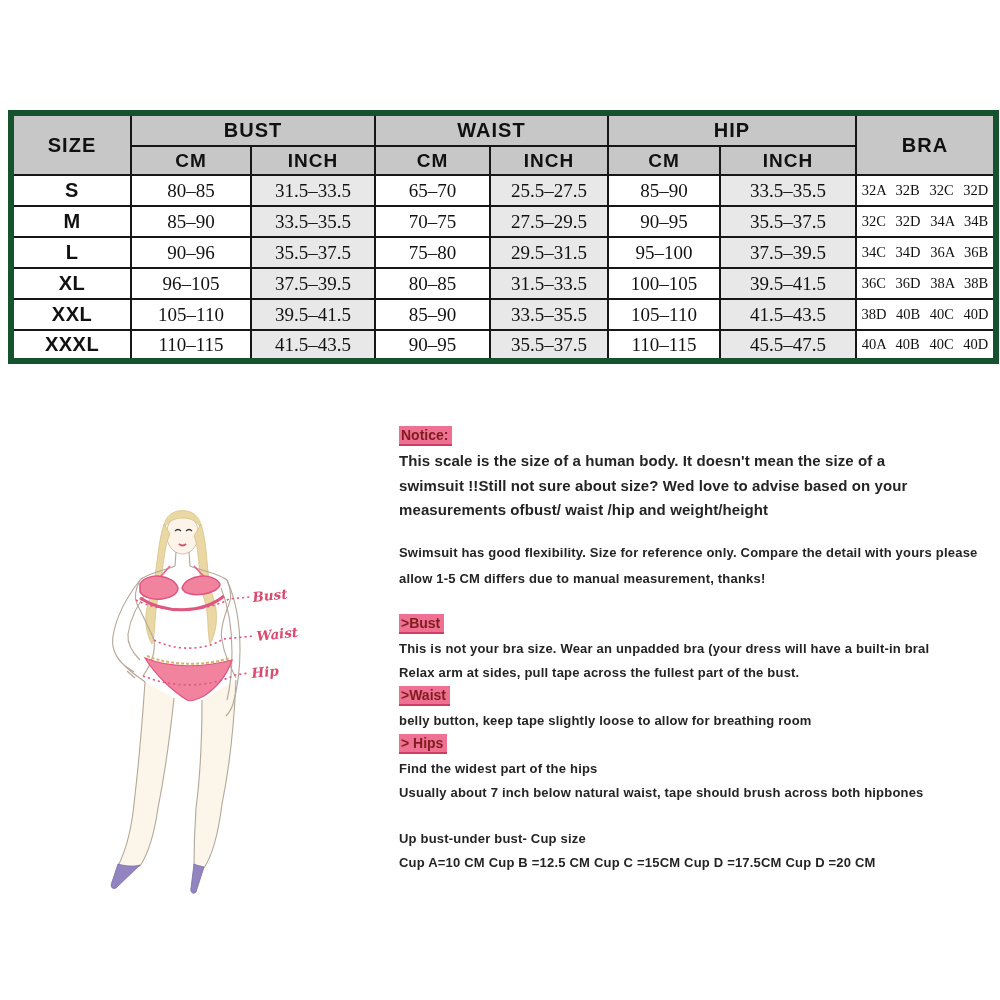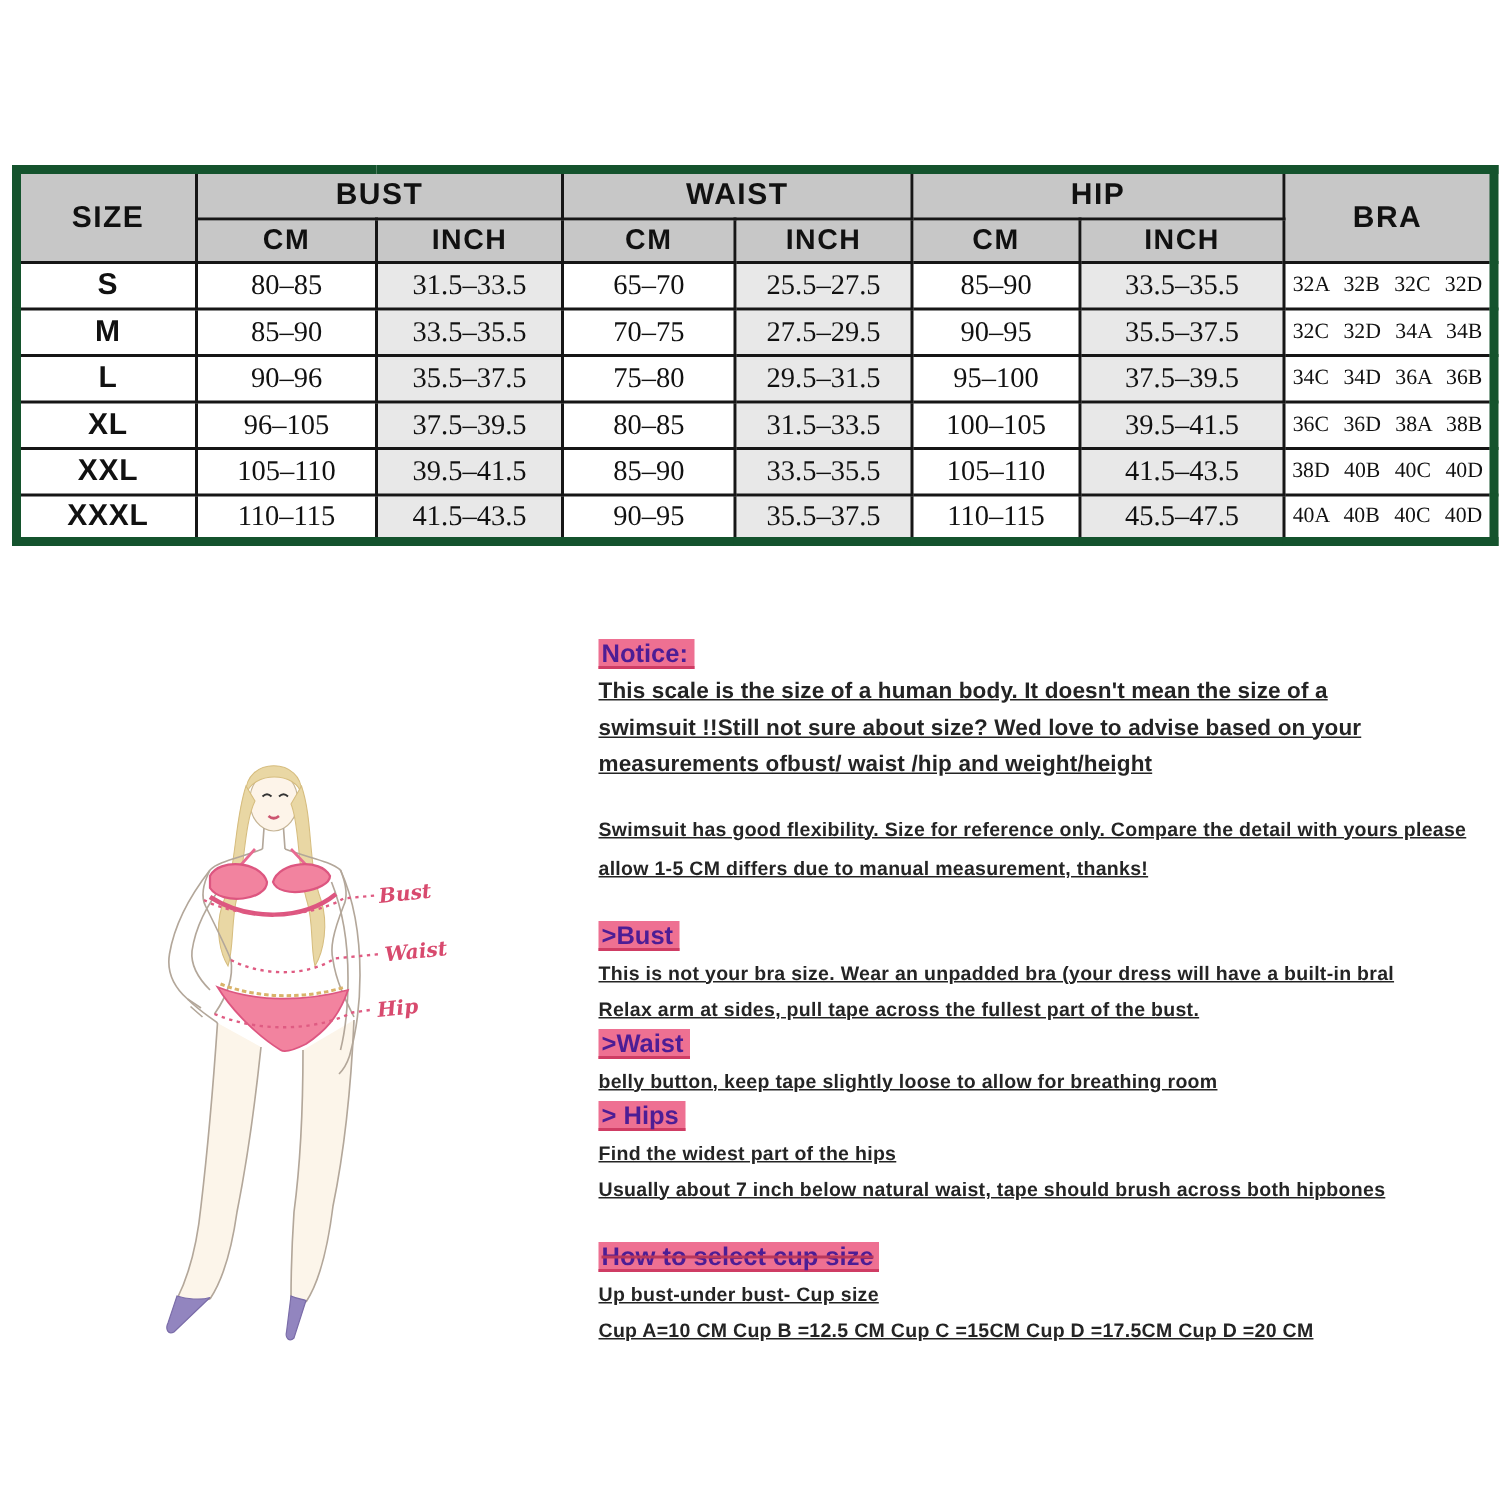--- a/index.html
+++ b/index.html
@@ -30,28 +30,28 @@
   td { height:31px; background:#ffffff; }
   td.size-val { font-size:20px; font-weight:600; letter-spacing:0.5px; }
   td.num { font-family:"Liberation Serif", serif; font-size:19px;margin-top:13px; }
   td.inch { background:#e8e8e8; }
   td.bra-val { font-size:14.5px; font-family:"Liberation Serif", serif; word-spacing:6px;margin-top:10px; }
 
   
   .notes { position:absolute; left:399px; top:426px; width:588px; color:#242424; }
   .notes .line {
     font-weight:700; white-space:nowrap; height:24px; line-height:22px;
-    font-size:13px; letter-spacing:0.2px;text-decoration:underline;
+    font-size:13px; letter-spacing:0.2px;
   }
   .notes .line.big { font-size:15px; height:24.5px; letter-spacing:0.1px; }
   .lbl-row { height:22px; margin-bottom:2px; }
   .hl {
     display:inline-block; background:#ee7092; border-bottom:2px solid #cf3c64;
-    font-weight:700; font-size:17px; line-height:17px; padding:1px 4px 0 2px;
-    color:#4c1d95;
+    font-weight:700; font-size:14px; line-height:17px; padding:1px 4px 0 2px;
+    color:#7f1d1d;
   }
   .hl.strike { text-decoration:line-through; text-decoration-thickness:2px; text-decoration-color:#b9375c; } .sp16 { height:16px; } .sp22 { height:22px; }
   .section-title { font-weight:700; font-size:13.5px; height:22px; }
 
   
   .figure-wrap { position:absolute; left:90px; top:486px; width:270px; height:415px; }
   .fig-label { font-family:"DejaVu Serif", serif; font-style:italic; font-weight:bold; font-size:13.5px; }
 </style>
 </head>
 <body>
@@ -226,18 +226,17 @@
     <div class="line">Relax arm at sides, pull tape across the fullest part of the bust.</div>
 
     <div class="lbl-row"><span class="hl">&gt;Waist</span></div>
     <div class="line">belly button, keep tape slightly loose to allow for breathing room</div>
 
     <div class="lbl-row"><span class="hl">&gt; Hips</span></div>
     <div class="line">Find the widest part of the hips</div>
     <div class="line">Usually about 7 inch below natural waist, tape should brush across both hipbones</div>
 
     <div class="sp22"></div>
-    <div class="lbl-row"><span class="hl strike">How to select cup size</span></div>
     <div class="line">Up bust-under bust- Cup size</div>
     <div class="line">Cup A=10 CM Cup B =12.5 CM Cup C =15CM Cup D =17.5CM Cup D =20 CM</div>
   </div>
 
 </div>
 
 </body></html>

